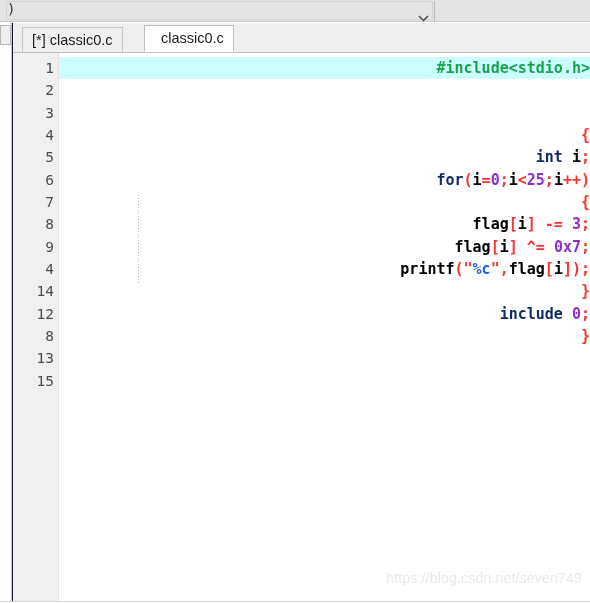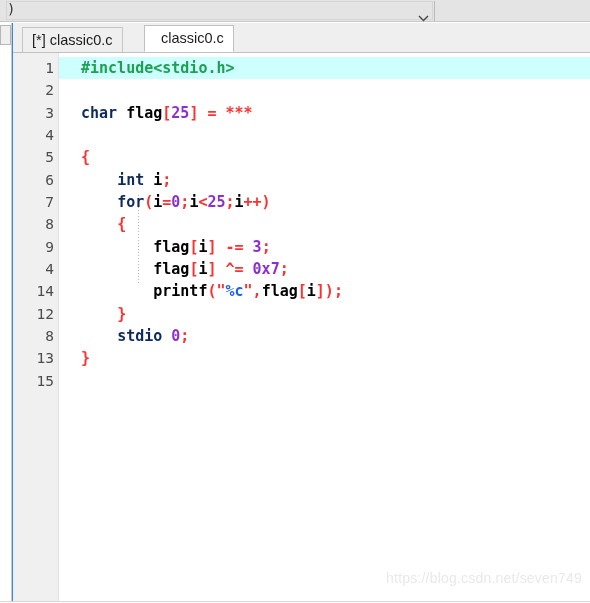--- a/index.html
+++ b/index.html
@@ -77,21 +77,21 @@
     background: #e4e4e4;
   }
 
   
   .below {
     position: absolute;
     left: 0;
     top: 23px;
     width: 590px;
     height: 580px;
-    background: #3b82f6;
+    background: #0f172a;
   }
 
   
   .left-dock {
     position: absolute;
     left: 0;
     top: 0;
     width: 12px;
     height: 580px;
     background: #ffffff;
@@ -272,20 +272,21 @@
   .code-line {
     position: relative;
     height: 22.35px;
     line-height: 22.35px;
     font-family: "DejaVu Sans Mono", monospace;
     font-size: 15px;
     font-weight: bold;
     white-space: pre;
     padding-left: 22px;
     color: #000000;
+    text-align: right;
   }
   
   .indent-guide {
     position: absolute;
     left: 79px;
     top: 142px;
     width: 1px;
     height: 90px;
     background: repeating-linear-gradient(to bottom, #b9b9b9 0px, #b9b9b9 1px, transparent 1px, transparent 3px);
   }
@@ -394,42 +395,41 @@
 
         <div class="codearea">
           <div class="current-line-hl"></div>
           <div class="indent-guide"></div>
           <div class="codelines">
 
             <div class="code-line"><span class="tok-pre">#include&lt;stdio.h&gt;</span></div>
 
             <div class="code-line"></div>
 
-            <div class="code-line"><span class="tok-kw">char</span><span class="tok-plain"> </span><span class="tok-id">flag</span><span class="tok-op">[</span><span class="tok-num">25</span><span class="tok-op">]</span><span class="tok-plain"> </span><span class="tok-op">=</span><span class="tok-plain"> </span><span class="tok-str">***</span></div>
 
             <div class="code-line"></div>
 
 
             <div class="code-line"><span class="tok-op">{</span></div>
 
             <div class="code-line"><span class="tok-plain">    </span><span class="tok-kw">int</span><span class="tok-plain"> </span><span class="tok-id">i</span><span class="tok-op">;</span></div>
 
             <div class="code-line"><span class="tok-plain">    </span><span class="tok-kw">for</span><span class="tok-op">(</span><span class="tok-id">i</span><span class="tok-op">=</span><span class="tok-num">0</span><span class="tok-op">;</span><span class="tok-id">i</span><span class="tok-op">&lt;</span><span class="tok-num">25</span><span class="tok-op">;</span><span class="tok-id">i</span><span class="tok-op">++)</span></div>
 
             <div class="code-line"><span class="tok-plain">    </span><span class="tok-op">{</span></div>
 
             <div class="code-line"><span class="tok-plain">        </span><span class="tok-id">flag</span><span class="tok-op">[</span><span class="tok-id">i</span><span class="tok-op">]</span><span class="tok-plain"> </span><span class="tok-op">-=</span><span class="tok-plain"> </span><span class="tok-num">3</span><span class="tok-op">;</span></div>
 
             <div class="code-line"><span class="tok-plain">        </span><span class="tok-id">flag</span><span class="tok-op">[</span><span class="tok-id">i</span><span class="tok-op">]</span><span class="tok-plain"> </span><span class="tok-op">^=</span><span class="tok-plain"> </span><span class="tok-num">0x7</span><span class="tok-op">;</span></div>
 
             <div class="code-line"><span class="tok-plain">        </span><span class="tok-id">printf</span><span class="tok-op">(</span><span class="tok-str">"</span><span class="tok-fmt">%c</span><span class="tok-str">"</span><span class="tok-op">,</span><span class="tok-id">flag</span><span class="tok-op">[</span><span class="tok-id">i</span><span class="tok-op">])</span><span class="tok-op">;</span></div>
 
             <div class="code-line"><span class="tok-plain">    </span><span class="tok-op">}</span></div>
 
-            <div class="code-line"><span class="tok-plain">    </span><span class="tok-kw">stdio</span><span class="tok-plain"> </span><span class="tok-num">0</span><span class="tok-op">;</span></div>
+            <div class="code-line"><span class="tok-plain">    </span><span class="tok-kw">include</span><span class="tok-plain"> </span><span class="tok-num">0</span><span class="tok-op">;</span></div>
 
             <div class="code-line"><span class="tok-op">}</span></div>
 
           </div>
         </div>
 
       </div>
     </div>
 
     <div class="watermark">https://blog.csdn.net/seven749</div>

